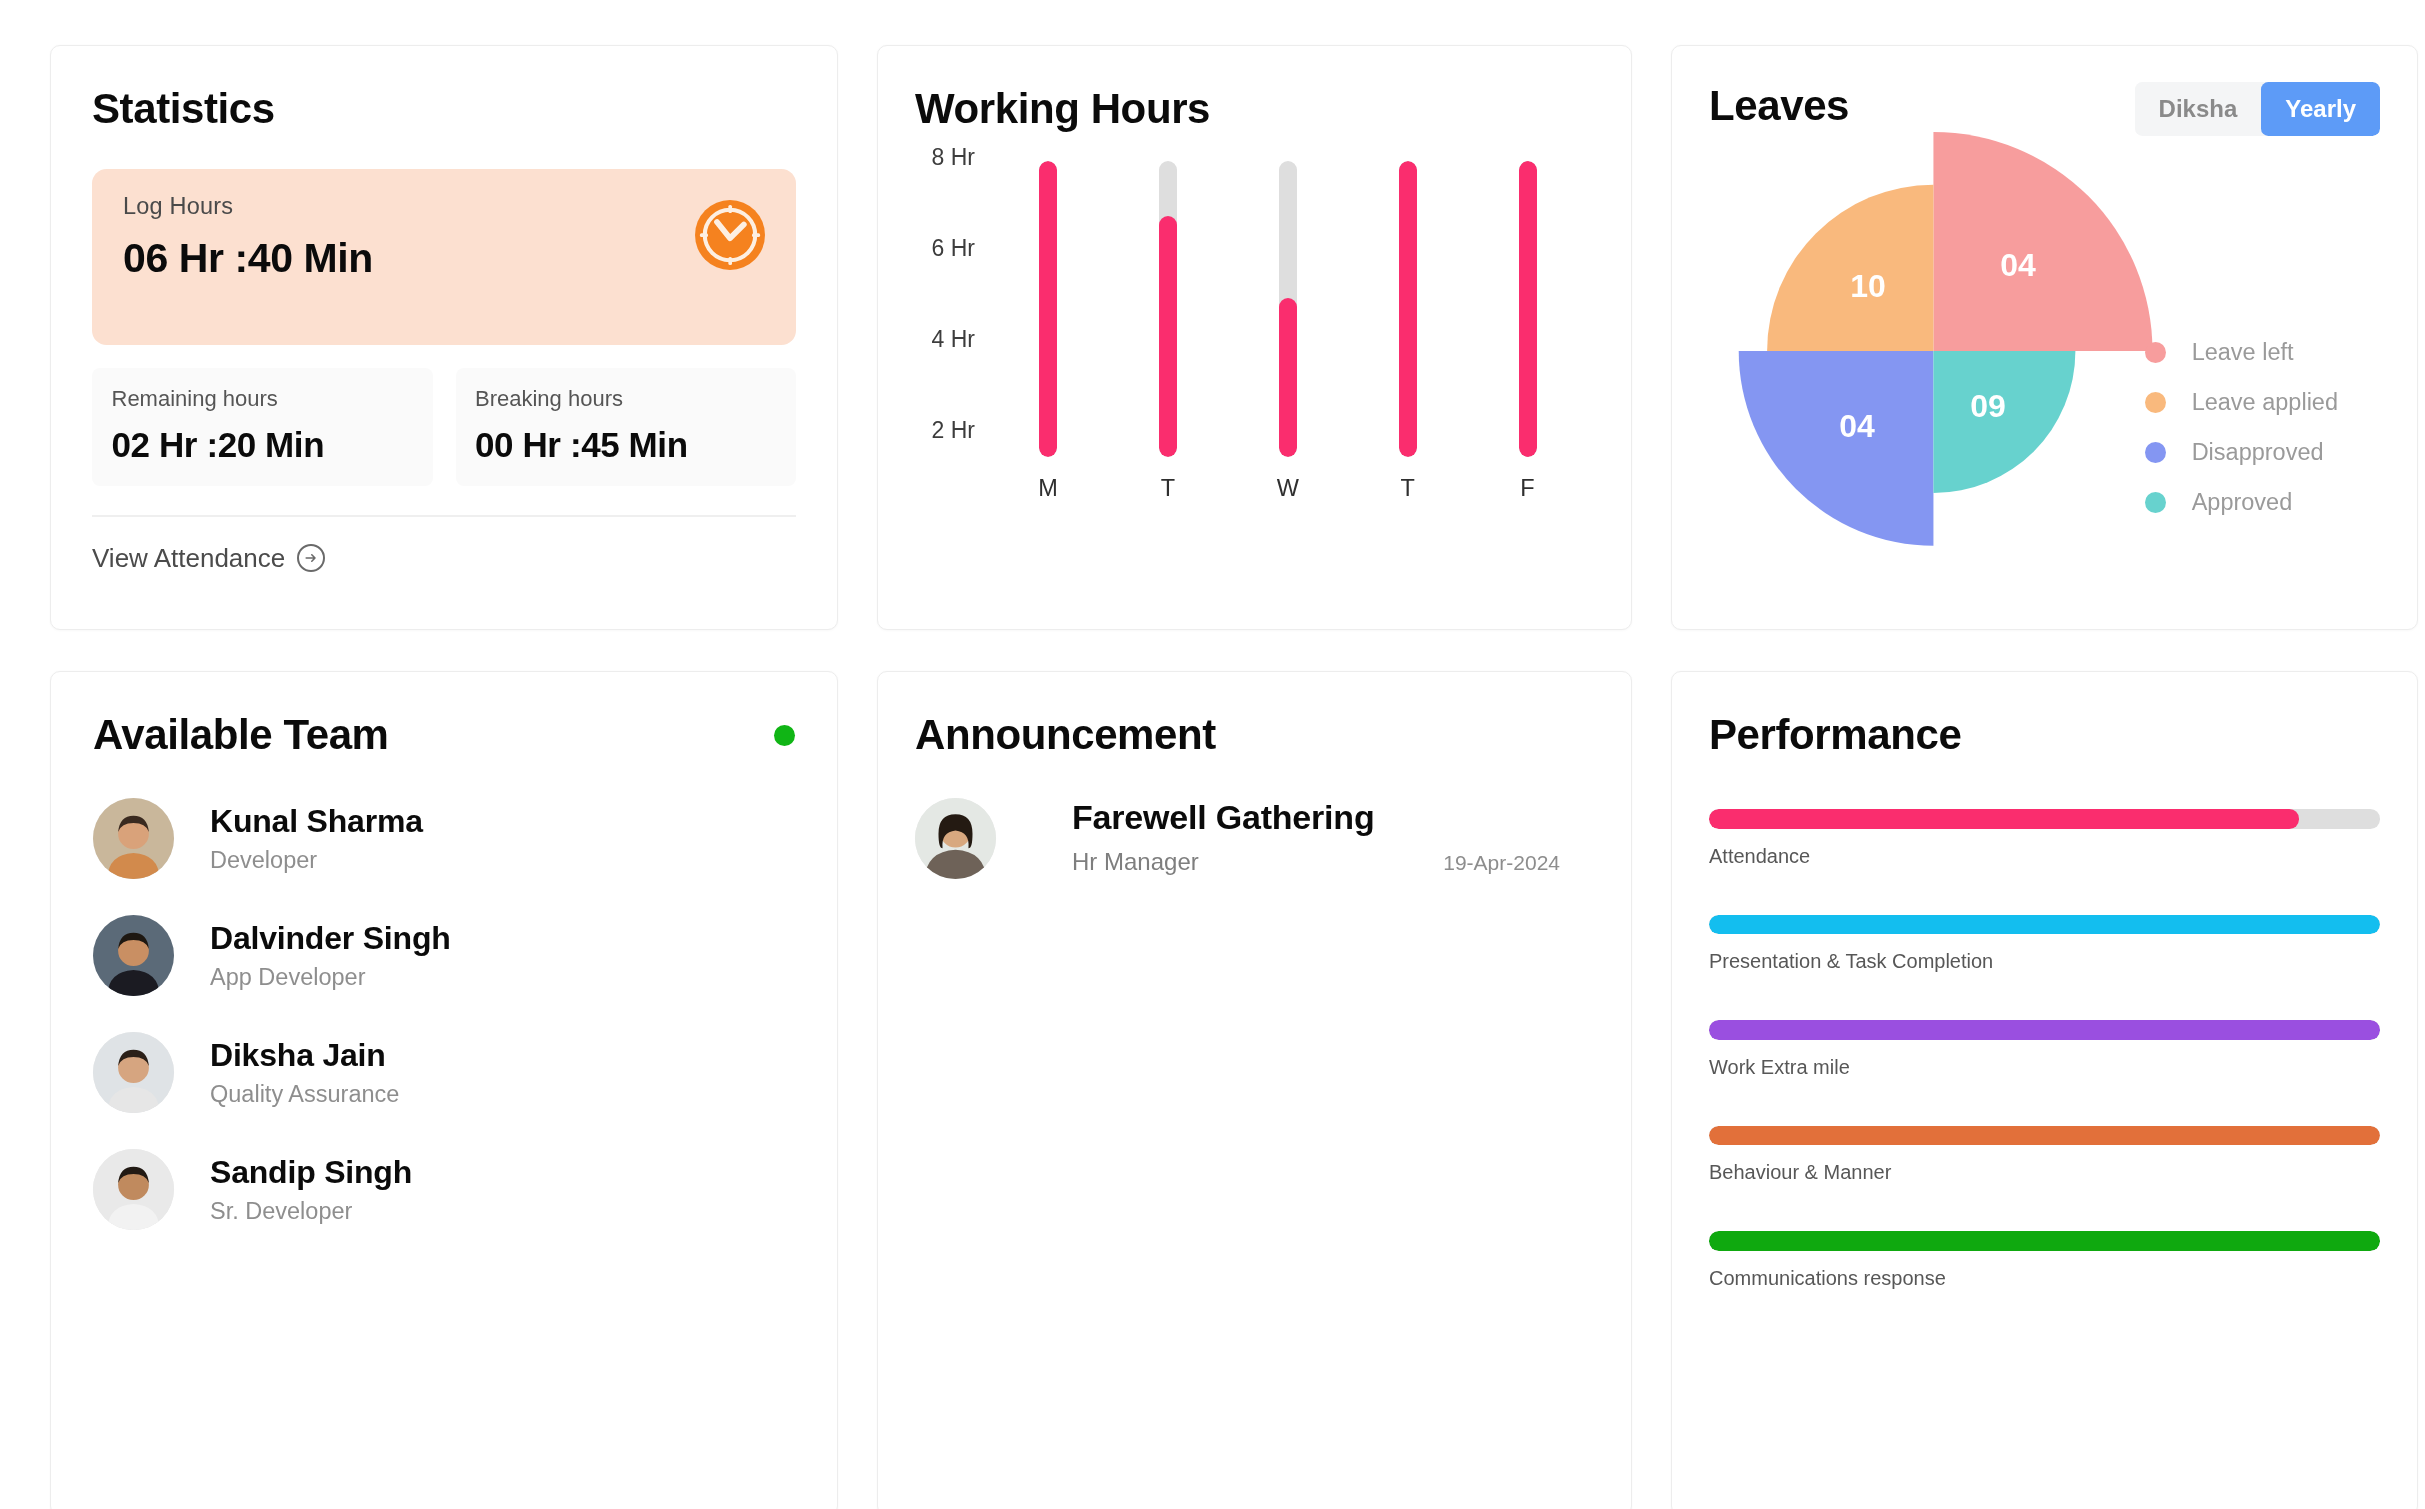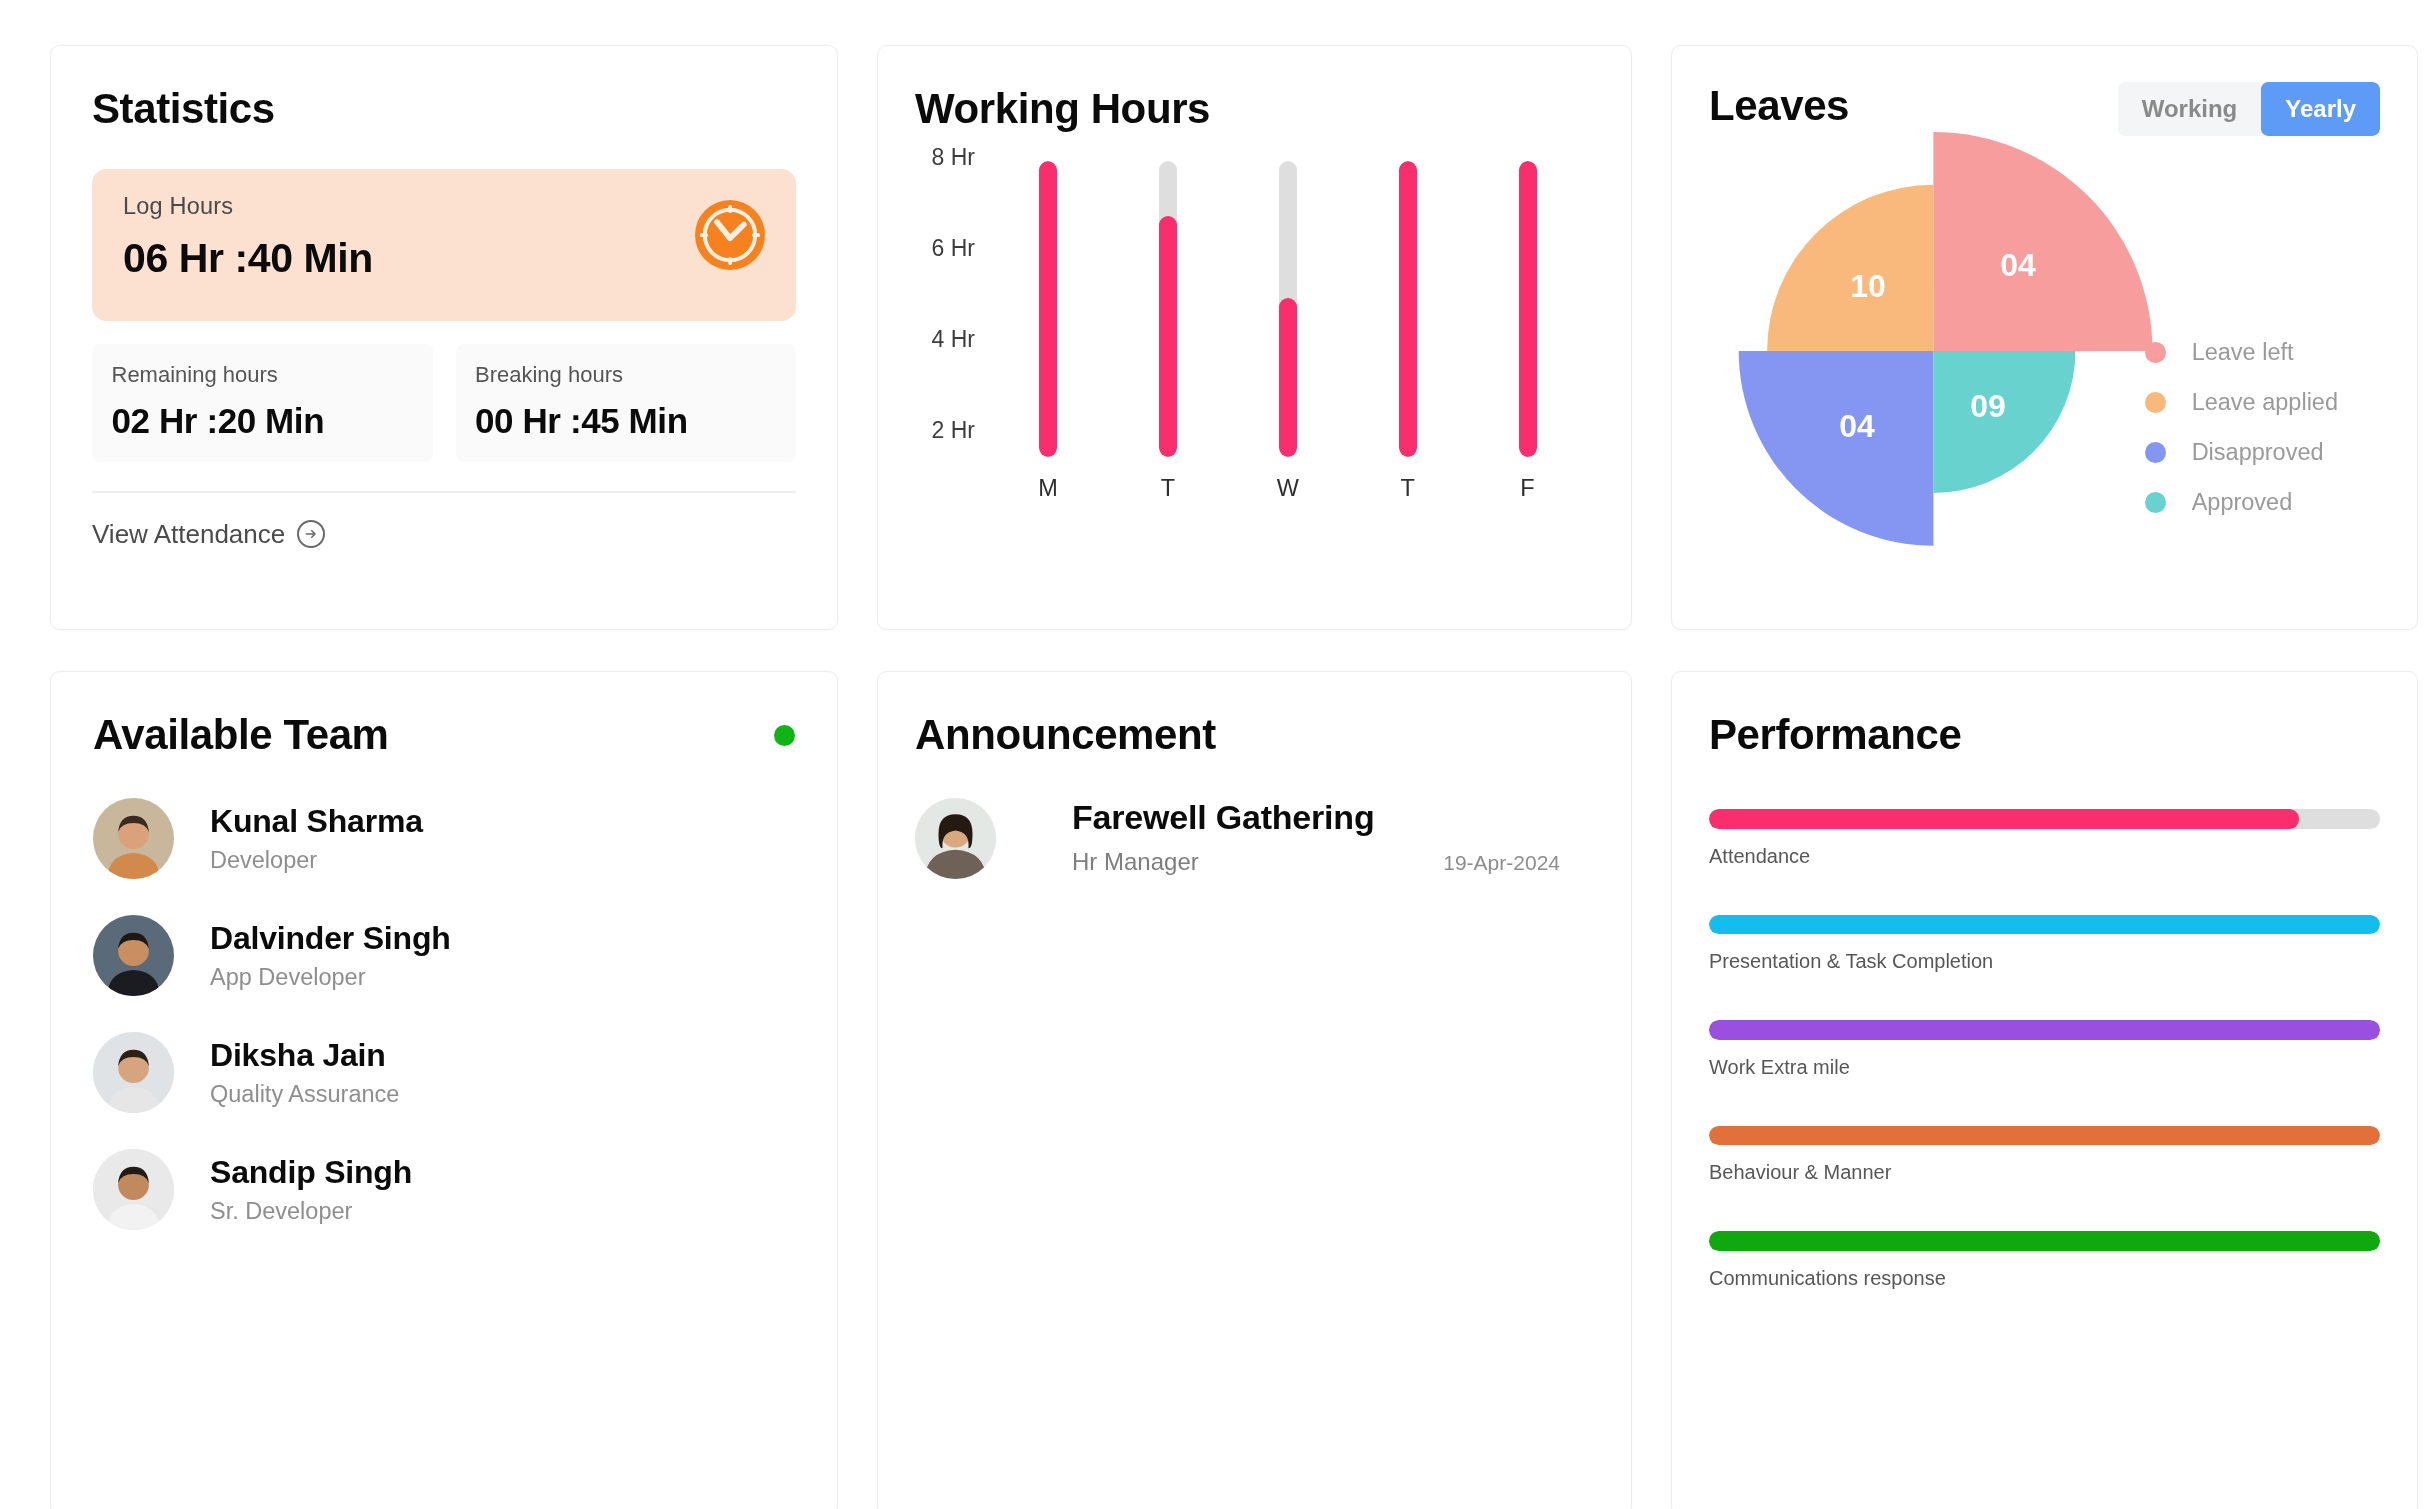--- a/index.html
+++ b/index.html
@@ -33,21 +33,21 @@
     color: #0B0B0B;
     letter-spacing: -0.4px;
   }
 
   
   .stats-card { padding: 39px 41px 0 41px; }
   .loghours-box {
     margin-top: 36px;
     background: #FCE0D0;
     border-radius: 14.6px;
-    height: 152px;
+    height: 176px;
     padding: 24px 31px 0 31px;
     display: flex;
     align-items: flex-start;
     justify-content: space-between;
   }
   .loghours-label {
     font-size: 23.5px; color: #4A4A4A; font-weight: 400;
     letter-spacing: 0.2px;
   }
   .loghours-value {
@@ -292,21 +292,21 @@
           <div class="wh-xtick">T</div>
           <div class="wh-xtick">F</div>
         </div>
     </div>
   </div>
 
   <div class="card leaves-card">
     <div class="leaves-head">
       <div class="card-title">Leaves</div>
       <div class="toggle">
-        <div class="toggle-opt">Working</div>
+        <div class="toggle-opt">Diksha</div>
         <div class="toggle-opt active">Yearly</div>
       </div>
     </div>
     <div class="leaves-body">
       <svg class="polar" id="polar-svg" width="503" height="455" viewBox="0 0 620 560">
           <path d="M 268 272 L 268 2 A 270 270 0 0 1 538 272 Z" fill="#F79D9D"></path>
           <path d="M 268 272 L 63 272 A 205 205 0 0 1 267.99999999999994 67 Z" fill="#F9B97D"></path>
           <path d="M 268 272 L 268 512 A 240 240 0 0 1 28 272.00000000000006 Z" fill="#8496F2"></path>
           <path d="M 268 272 L 443 272 A 175 175 0 0 1 268 447 Z" fill="#67D2CE"></path>
         </svg>

